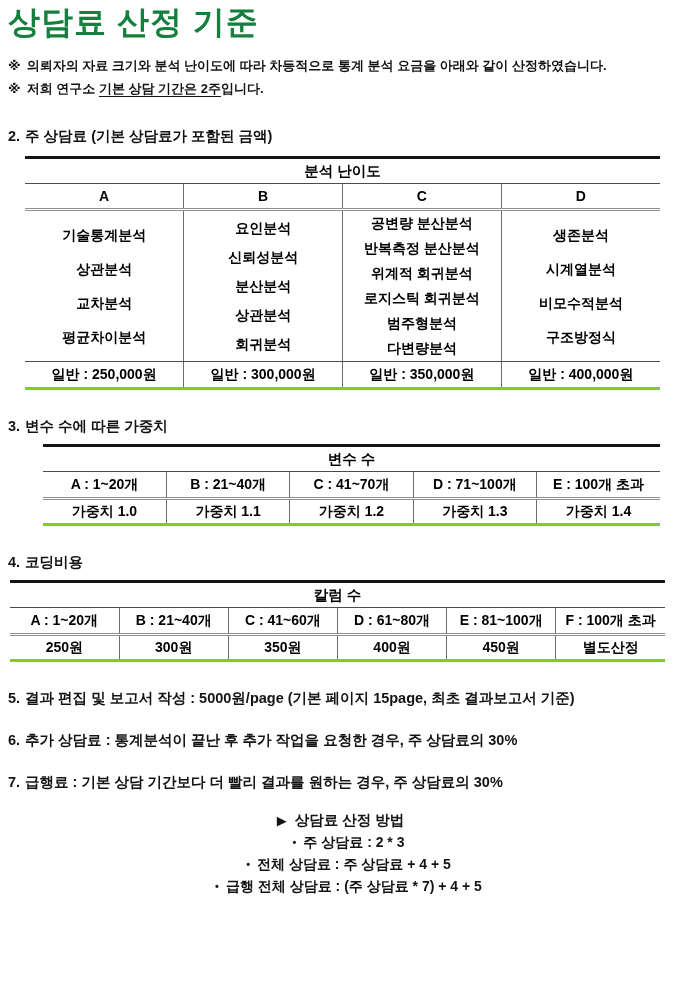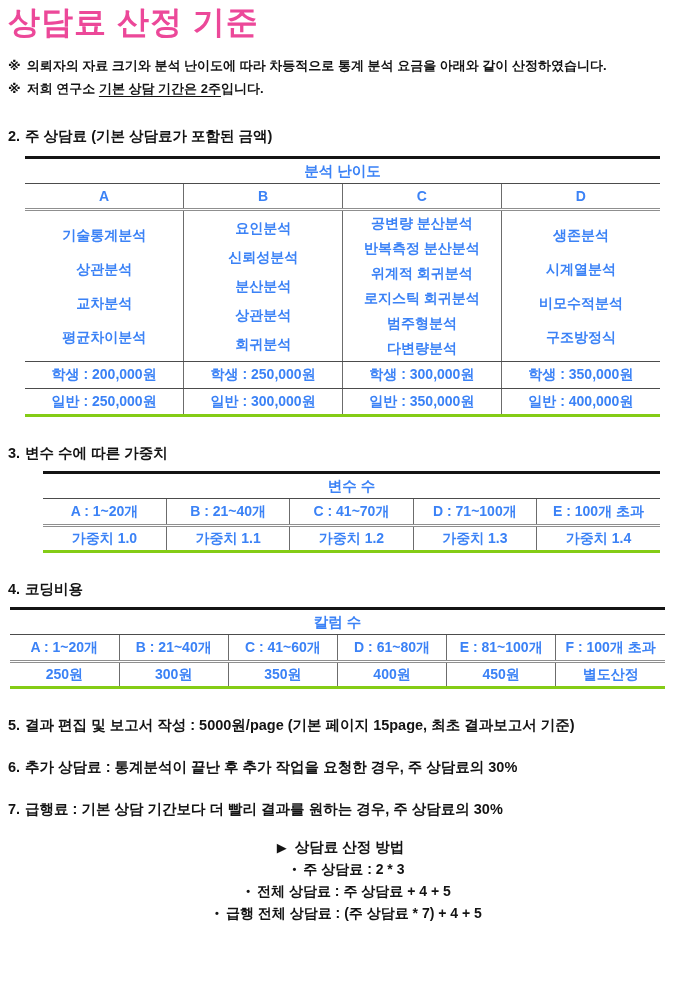--- a/index.html
+++ b/index.html
@@ -7,36 +7,36 @@
   body {
     width: 675px; height: 988px;
     font-family: "Liberation Sans", "DejaVu Sans", sans-serif;
     color: #131313;
     overflow: hidden;
   }
   .page { width: 675px; height: 988px; padding: 2px 8px 0 8px; overflow: hidden; }
 
   .title {
     font-size: 32px; font-weight: 800; letter-spacing: 1px;
-    line-height: 40px; margin: 0 0 12px 0; color: #ec4899;
+    line-height: 40px; margin: 0 0 12px 0; color: #15803d;
   }
 
   .note { font-size: 13px; font-weight: 700; line-height: 23px; white-space: nowrap; }
   .note .marker { margin-right: 6px; }
   .note .u { text-decoration: underline; text-underline-offset: 3px; }
 
   .item { font-size: 14.5px; font-weight: 700; line-height: 20px; white-space: nowrap; }
   .item .num { margin-right: 5px; }
   .mt16 { margin-top: 16px; }
   .mt26 { margin-top: 26px; }
   .mt22 { margin-top: 22px; }
 
   table.t {
     border-collapse: collapse; table-layout: fixed;
-    font-weight: 700; font-size: 14px; color: #3b82f6;
+    font-weight: 700; font-size: 14px; color: #000000;
   }
   table.t td { text-align: center; vertical-align: middle; padding: 0 2px; }
   table.t td + td { border-left: 1px solid #6c6c6c; }
   .cap-row td {
     border-top: 3px solid #141414; border-bottom: 1px solid #4c4c4c;
     height: 26px; font-size: 14.5px;
   }
   .head-row td { border-bottom: 3px double #8f8f8f; height: 26px; }
   .price-row td { border-bottom: 1px solid #4c4c4c; height: 27px; }
   .price-row.last td { border-bottom: 3px solid #84cc16; }
@@ -127,26 +127,20 @@
         </div>
       </td>
       <td class="mcell lh4">
         <div class="mcol">
           <div>생존분석</div>
           <div>시계열분석</div>
           <div>비모수적분석</div>
           <div>구조방정식</div>
         </div>
       </td>
-    </tr>
-    <tr class="price-row">
-      <td>학생 : 200,000원</td>
-      <td>학생 : 250,000원</td>
-      <td>학생 : 300,000원</td>
-      <td>학생 : 350,000원</td>
     </tr>
     <tr class="price-row last">
       <td>일반 : 250,000원</td>
       <td>일반 : 300,000원</td>
       <td>일반 : 350,000원</td>
       <td>일반 : 400,000원</td>
     </tr>
   </tbody>
     </table>
 

